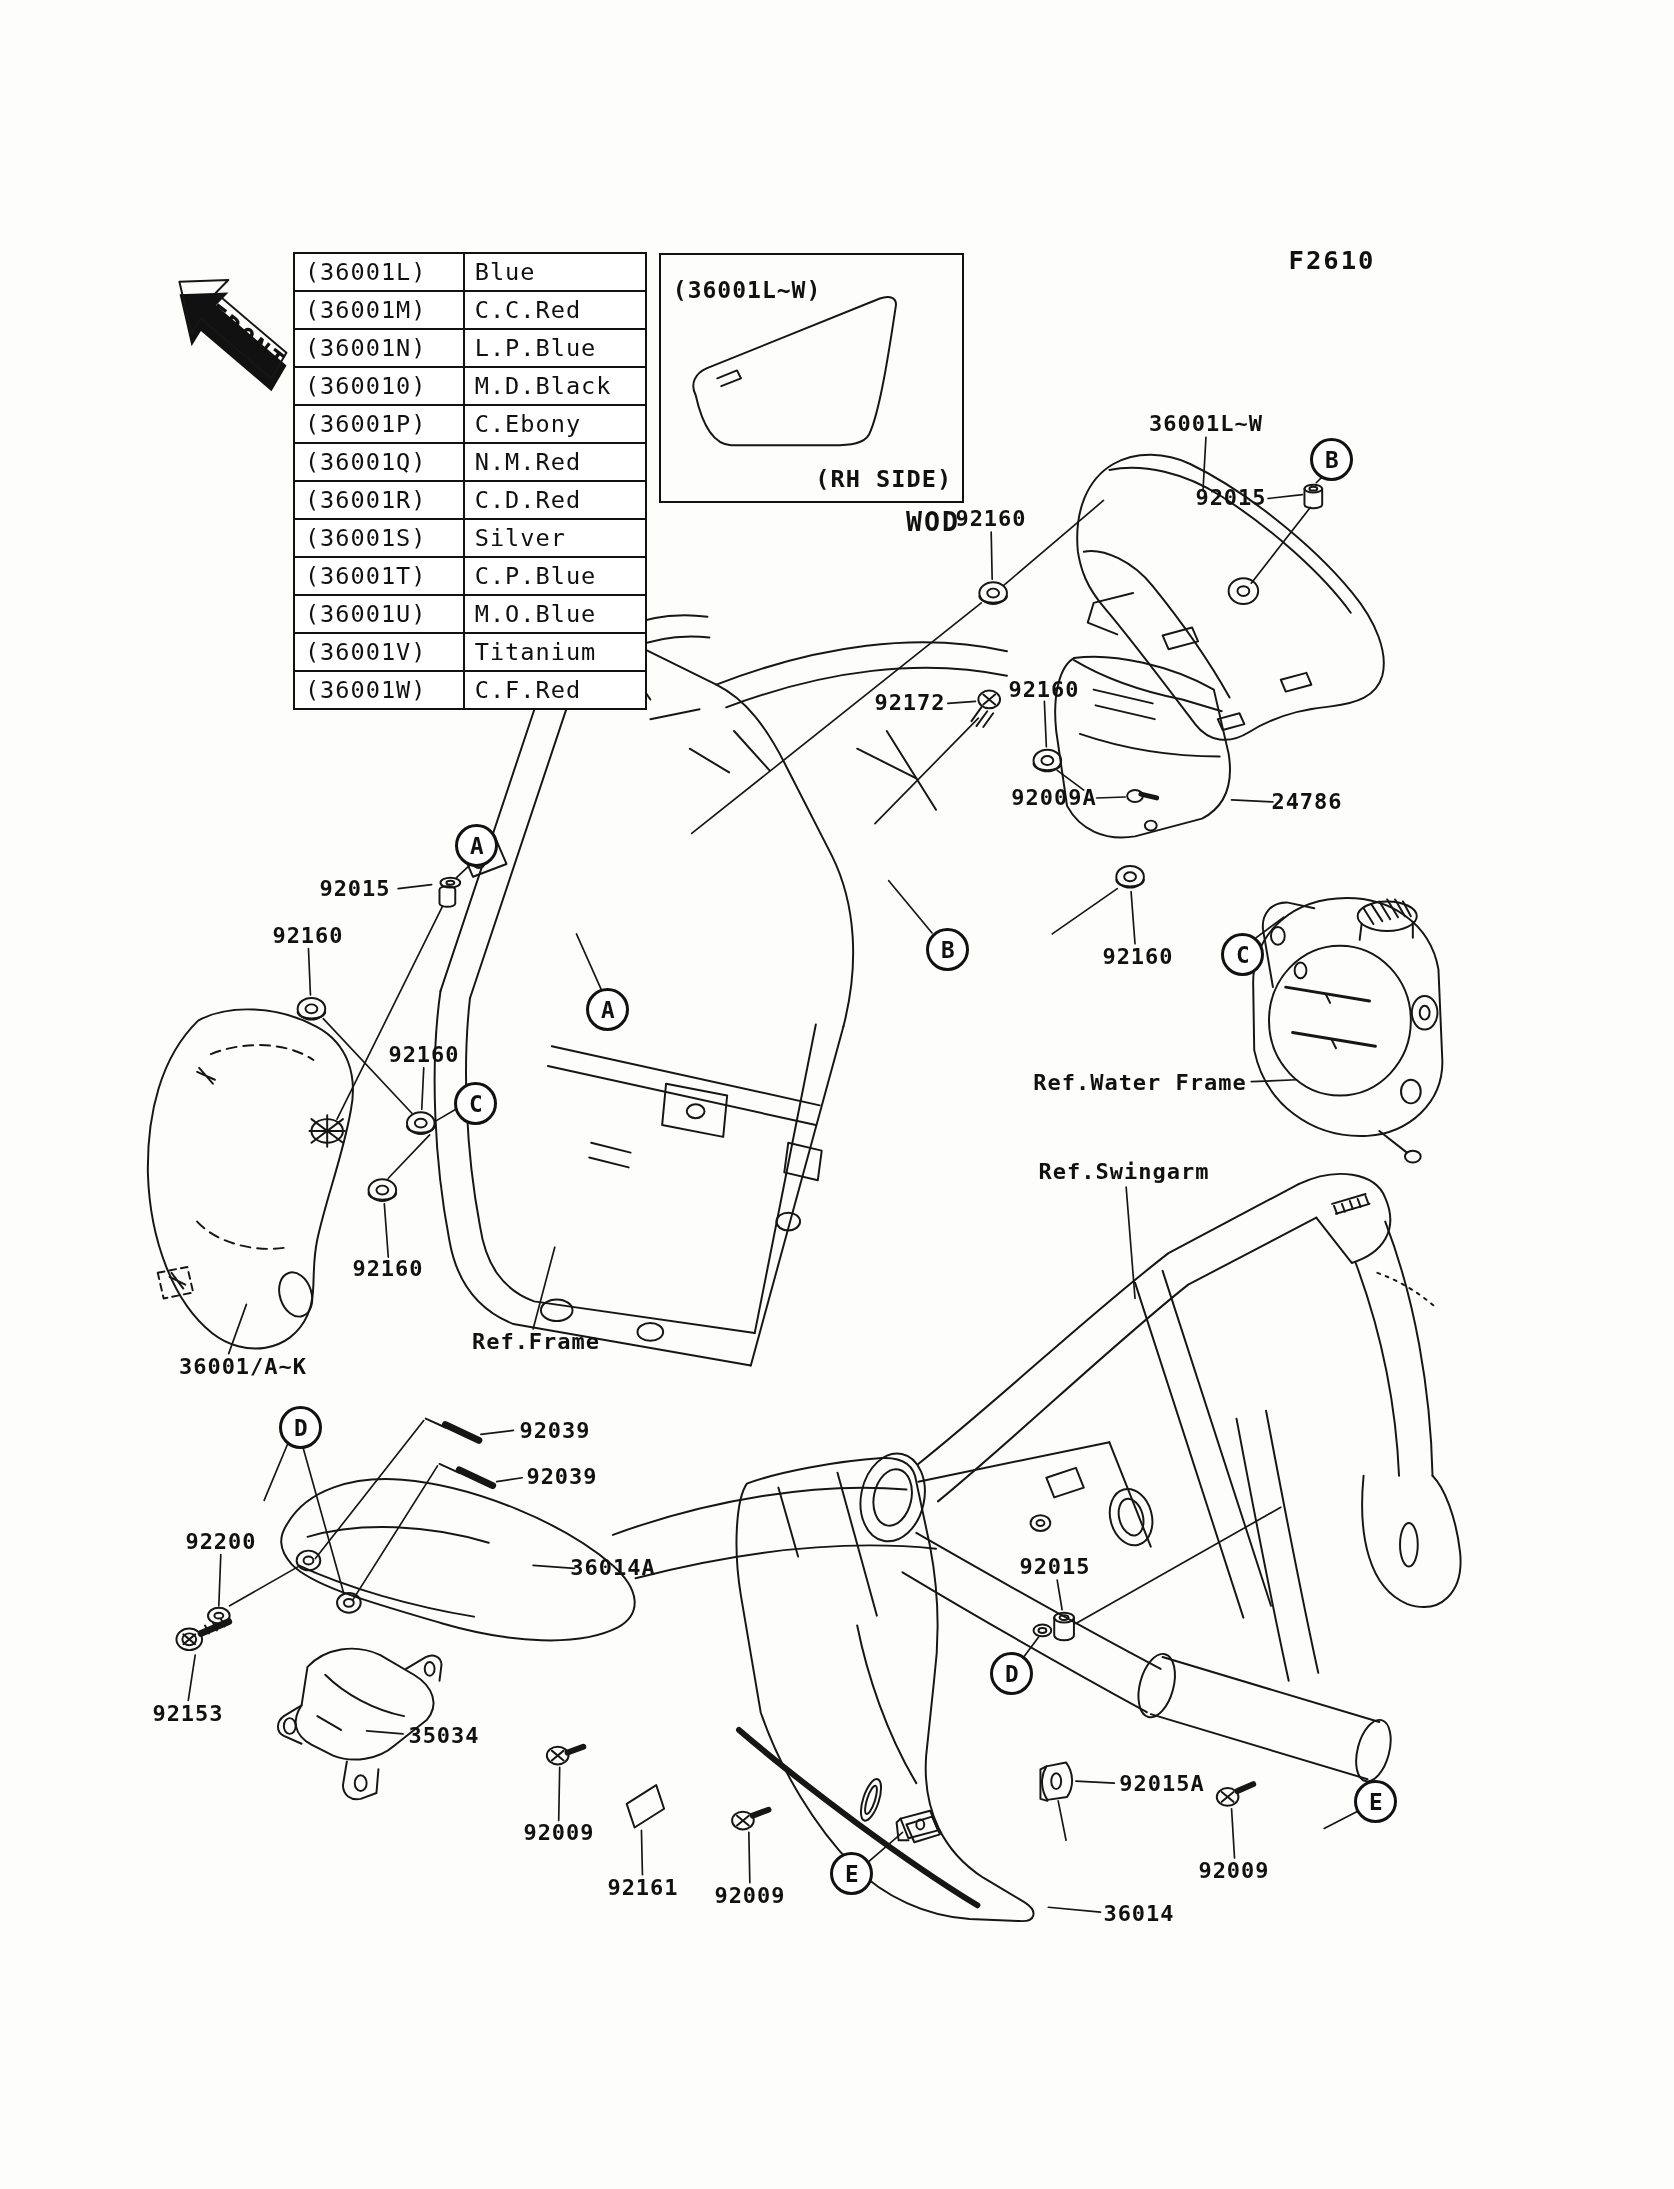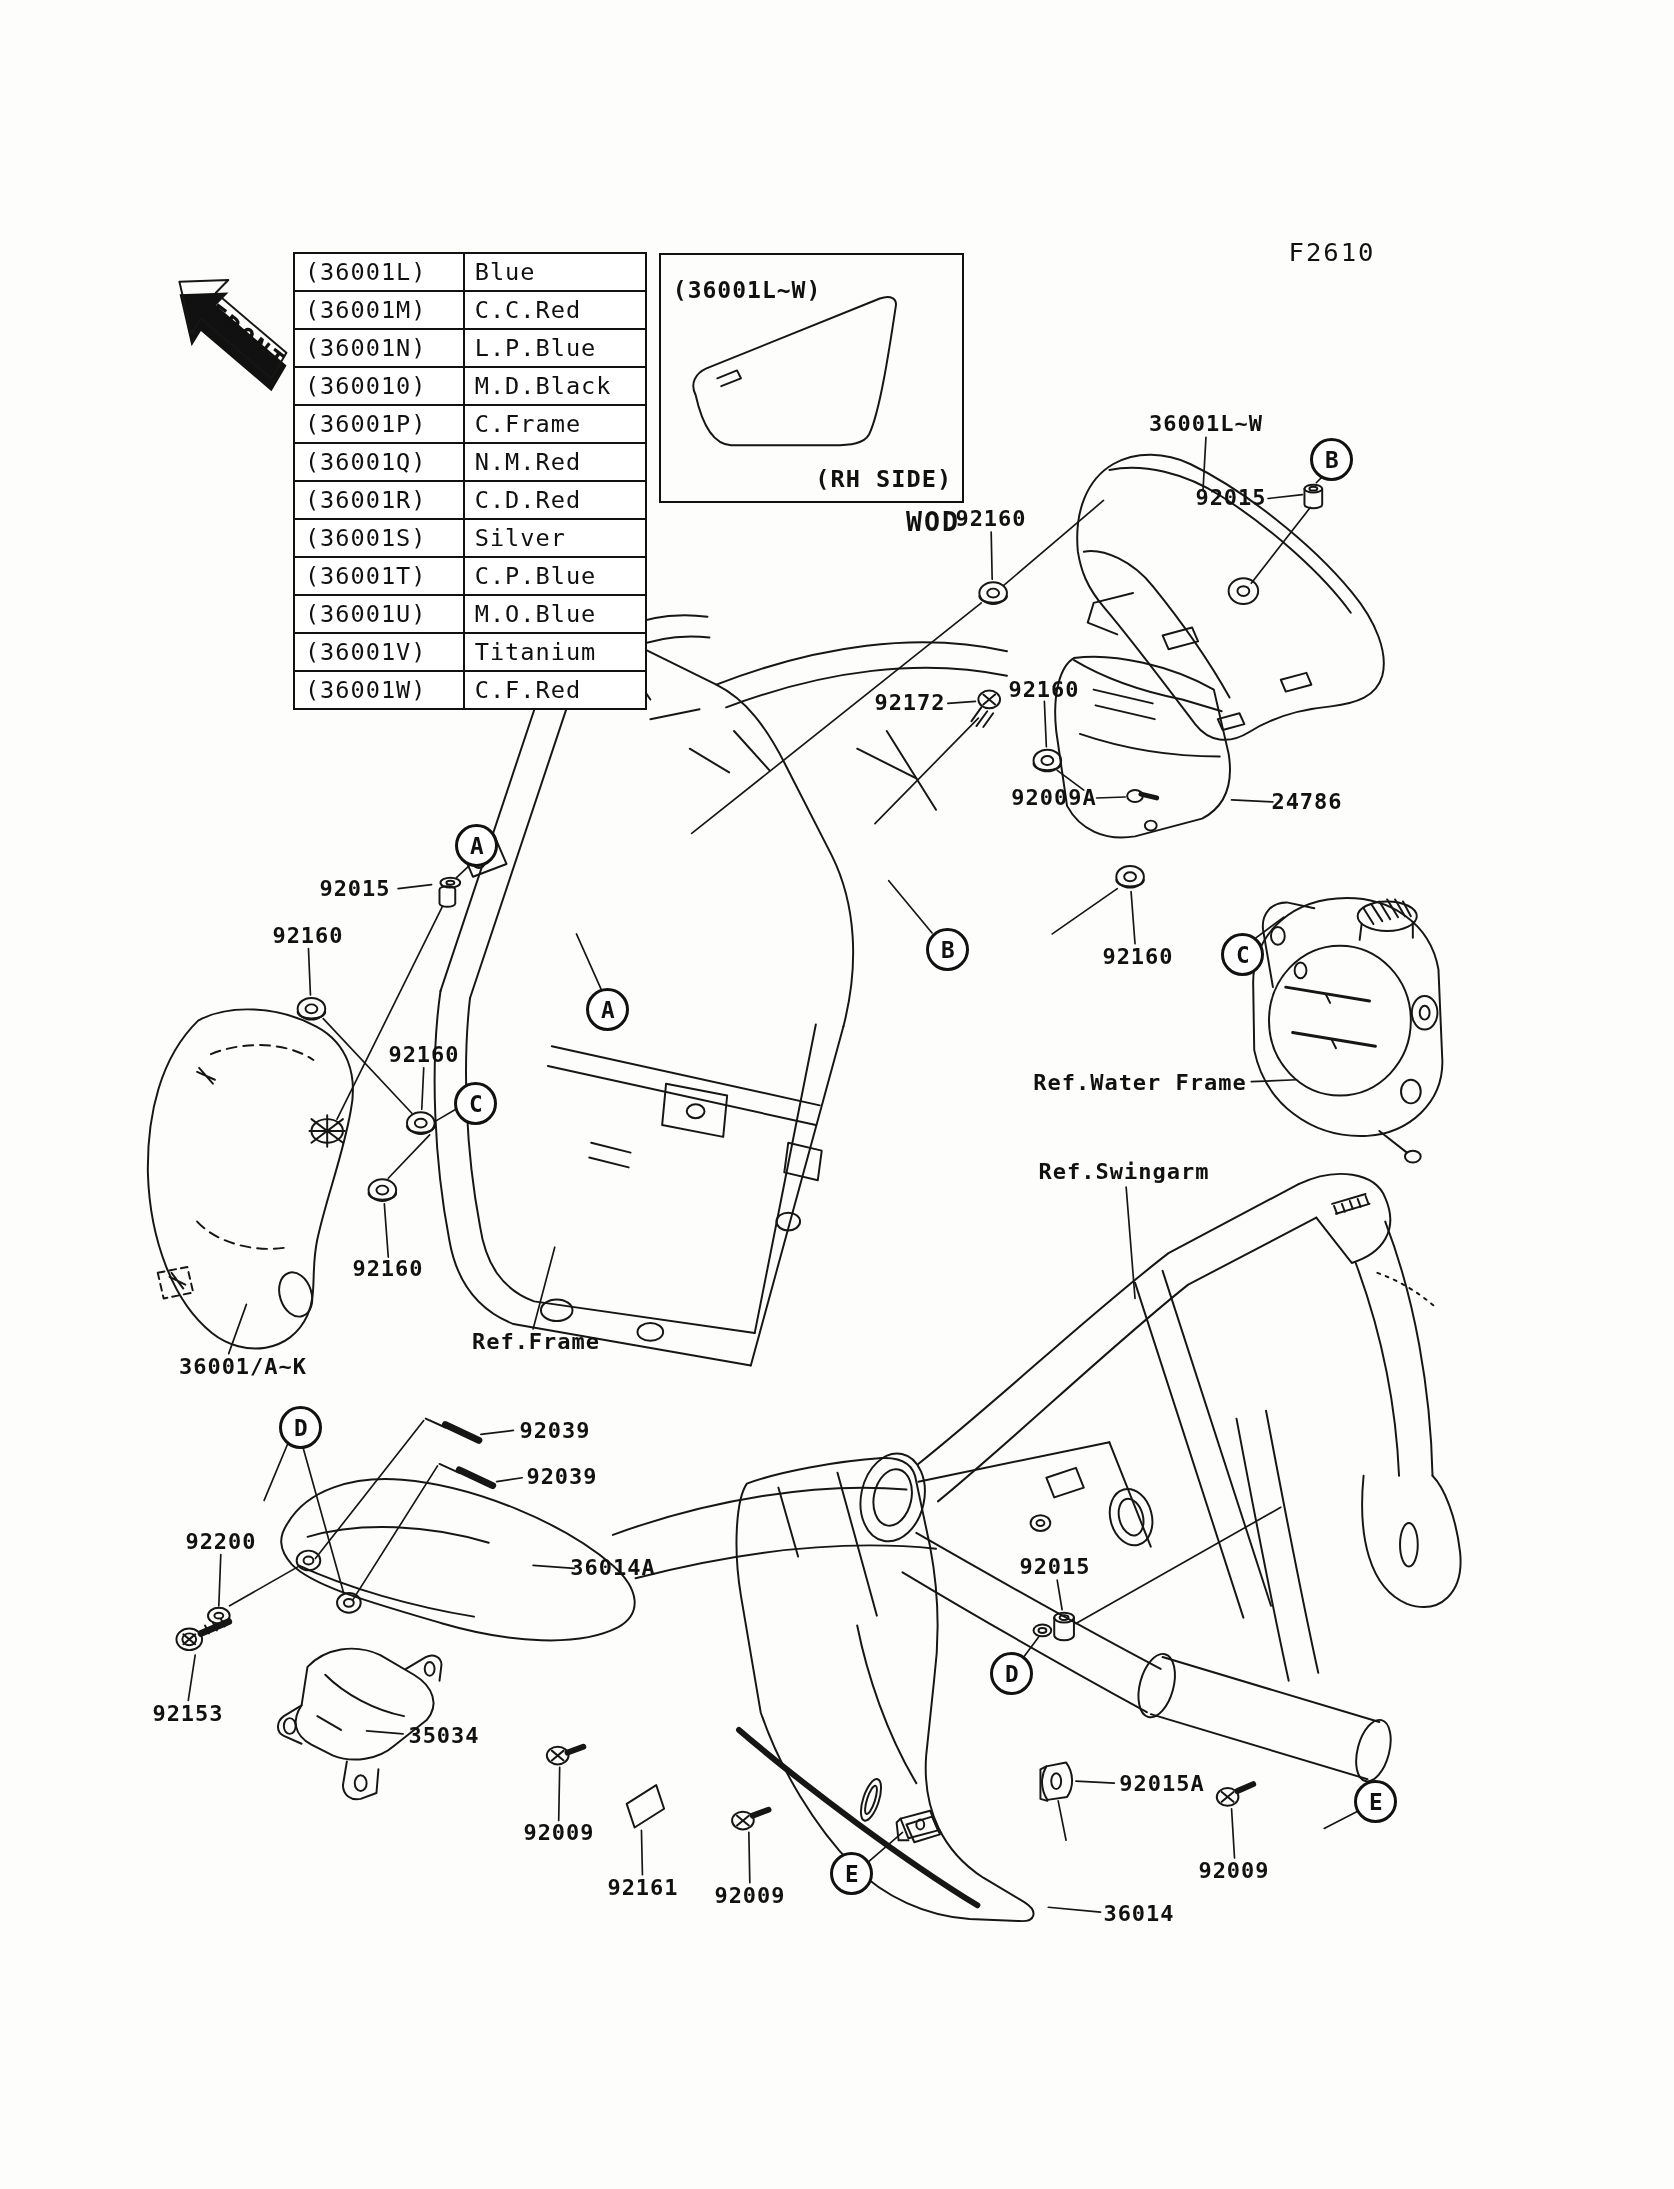--- a/index.html
+++ b/index.html
@@ -15,22 +15,22 @@
   #color-table{position:absolute;left:293px;top:252px;border-collapse:collapse;background:#fff}
   #color-table td{border:2.5px solid #111;height:36px;font-size:23.6px;font-weight:400;
        padding:0 9.9px;letter-spacing:1px;white-space:nowrap}
   #color-table td.code{width:148px}
   #color-table td.cname{width:160px}
   #inset{position:absolute;left:659px;top:253px;width:301px;height:246px;border:2.5px solid #111;background:transparent}
   #inset-title{position:absolute;left:11.8px;top:21.7px;font-size:23px;font-weight:700;letter-spacing:1px}
   #inset-side{position:absolute;right:9.9px;bottom:7.9px;font-size:23.6px;font-weight:700;letter-spacing:1px}
   #inset-wod{position:absolute;left:659px;top:506px;width:301px;text-align:right;
        font-size:26.6px;font-weight:700;letter-spacing:2px}
-  #figcode{position:absolute;left:1332px;top:252px;transform:translate(-50%,-50%);
-       font-size:25.6px;font-weight:400;letter-spacing:2px}
+  #figcode{position:absolute;left:1332px;top:260px;transform:translate(-50%,-50%);
+       font-size:25.6px;font-weight:700;letter-spacing:2px}
   svg .ln{stroke:#161616;fill:none;stroke-width:2;stroke-linecap:round;stroke-linejoin:round}
   svg .thin{stroke-width:1.7}
 </style>
 </head>
 <body>
 
 <svg id="art" width="1675" height="2190" viewBox="0 0 1700 2223">
   <defs>
     <g id="grommet" class="ln">
       <ellipse rx="14" ry="11"></ellipse>
@@ -341,21 +341,21 @@
     <tr>
         <td class="code">(36001N)</td>
         <td class="cname">L.P.Blue</td>
       </tr>
     <tr>
         <td class="code">(360010)</td>
         <td class="cname">M.D.Black</td>
       </tr>
     <tr>
         <td class="code">(36001P)</td>
-        <td class="cname">C.Frame</td>
+        <td class="cname">C.Ebony</td>
       </tr>
     <tr>
         <td class="code">(36001Q)</td>
         <td class="cname">N.M.Red</td>
       </tr>
     <tr>
         <td class="code">(36001R)</td>
         <td class="cname">C.D.Red</td>
       </tr>
     <tr>

